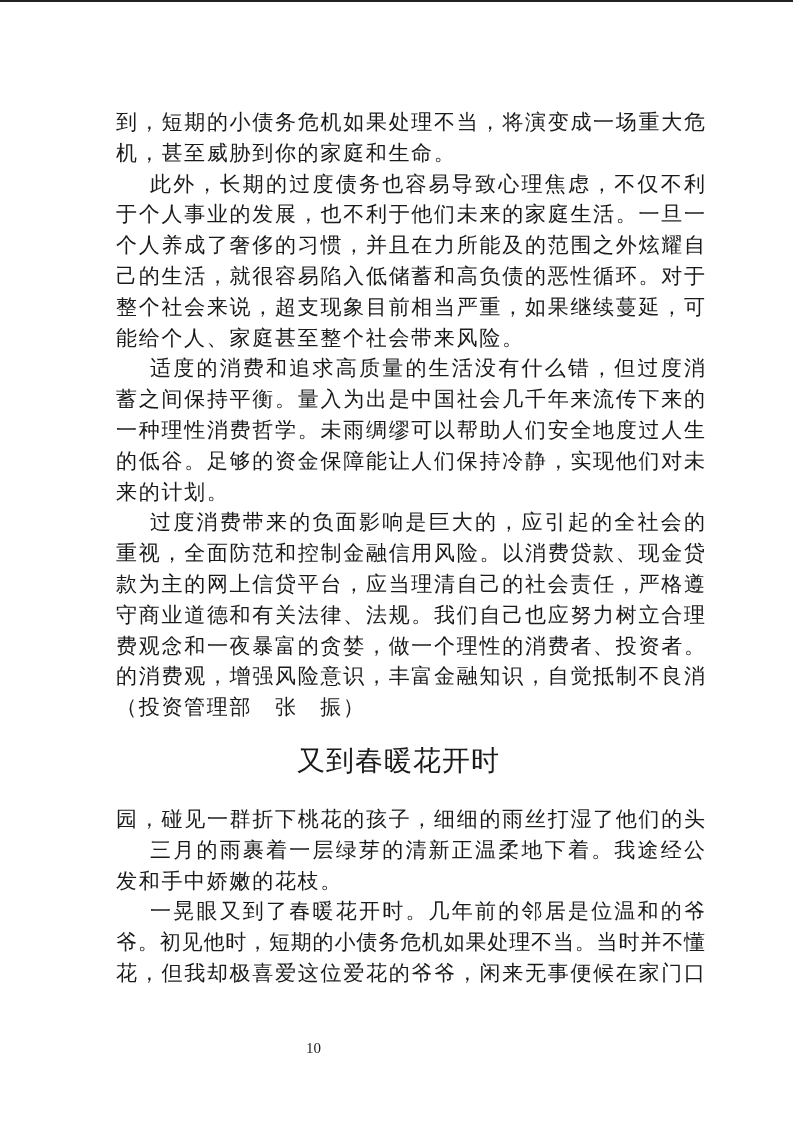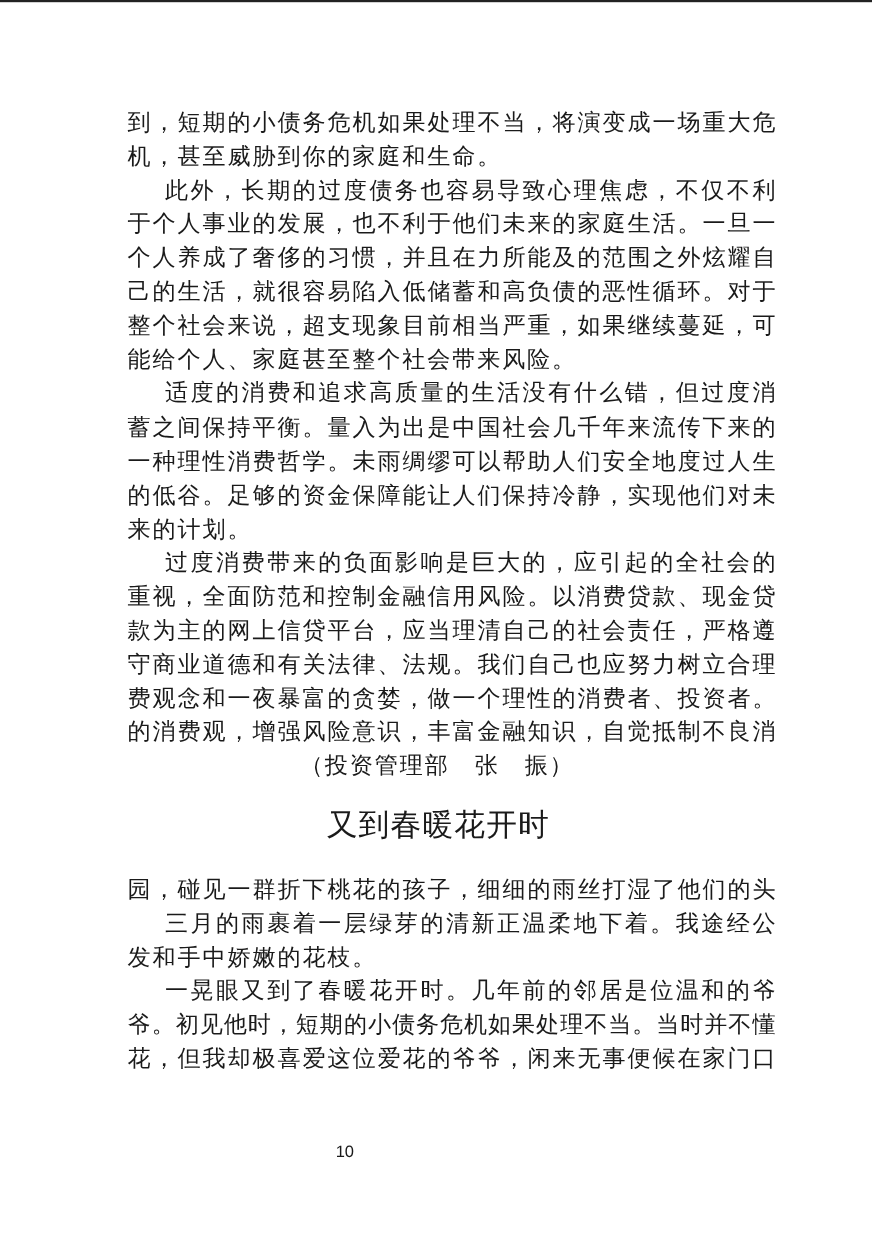--- a/index.html
+++ b/index.html
@@ -19,21 +19,21 @@
     position: absolute;
     top: 0; left: 0;
     width: 100%;
     height: 2px;
     background: #222222;
   }
 
   .text-column {
     position: absolute;
     left: 116px;
-    top: 96px;
+    top: 107px;
     width: 589px;
   }
 
   .line {
     font-size: 21px;
     line-height: 30.8px;
     letter-spacing: 1.7px;
     white-space: nowrap;
     box-sizing: border-box;
     width: 100%;
@@ -44,21 +44,21 @@
     text-align: justify;
     text-align-last: justify;
     text-justify: inter-character;
   }
   .line.indent { padding-left: 34px; }
 
   .attribution {
     font-size: 21px;
     line-height: 30.8px;
     letter-spacing: 1.7px;
-    text-align: center;
+    text-align: left;
     padding-right: 26px;
   }
 
   .heading {
     margin: 19px 24px 25px 0;
     font-family: "DejaVu Sans", "Liberation Sans", sans-serif;
     font-weight: normal;
     font-size: 28px;
     line-height: 37px;
     text-align: center;
@@ -66,21 +66,21 @@
   }
 
   .page-number {
     position: absolute;
     top: 1039px;
     left: 0;
     width: 627px;
     text-align: center;
     font-size: 15px;
     line-height: 18px;
-    font-family: Liberation Sans, sans-serif;
+    font-family: Liberation Serif, serif;
   }
 </style>
 </head>
 <body>
 
 <div class="page" style="color: rgb(26, 26, 26); background: rgb(255, 255, 255);">
   <div class="top-edge" style="background: rgb(34, 34, 34);"></div>
 
   <div class="text-column">
     <div id="article1-body">

